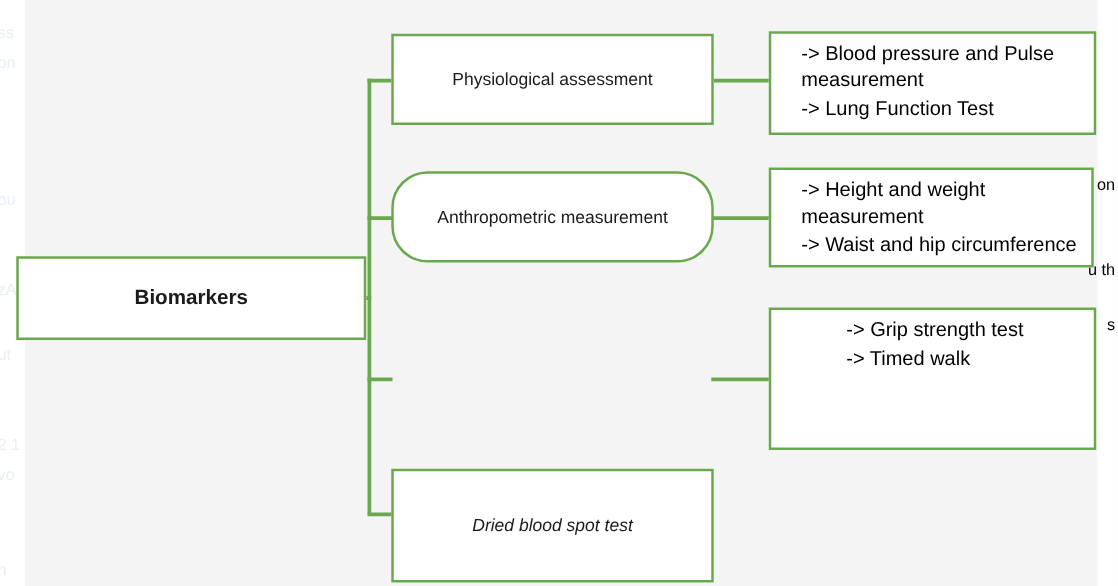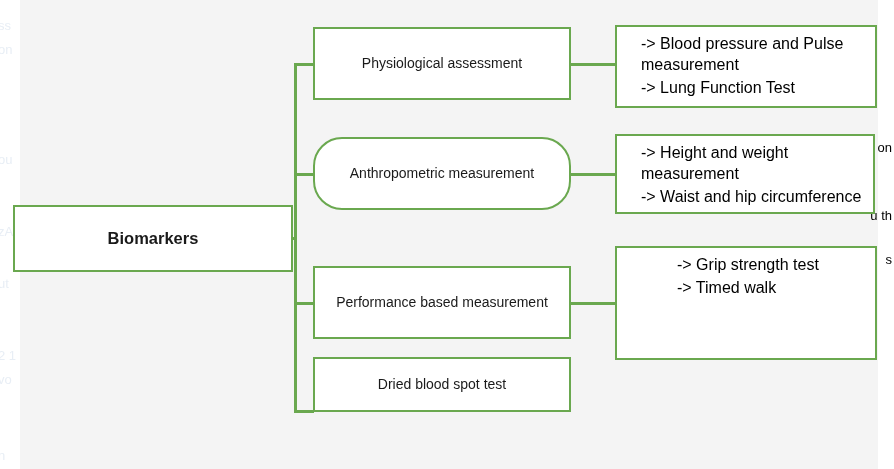--- a/index.html
+++ b/index.html
@@ -126,25 +126,22 @@
   </div>
 
   <div class="box branch-box" style="left:313px; top:27px; width:258px; height:73px;">
     <span class="box-label">Physiological assessment</span>
   </div>
 
   <div class="box branch-box" style="left:313px; top:137px; width:258px; height:73px;border-radius:29px;">
     <span class="box-label">Anthropometric measurement</span>
   </div>
 
-  <div class="box branch-box" style="left:313px; top:266px; width:258px; height:73px;">
-    <span class="box-label">Performance based measurement</span>
-  </div>
 
-  <div class="box branch-box" style="left:313px; top:357px; width:258px; height:55px;">
+  <div class="box branch-box" style="left:313px; top:375px; width:258px; height:91px;font-style:italic;">
     <span class="box-label">Dried blood spot test</span>
   </div>
 
   <div class="box detail-box" style="left:615px; top:25px; width:262px; height:83px;">
     <div class="detail-line">-&gt; Blood pressure and Pulse measurement</div>
     <div class="detail-line">-&gt; Lung Function Test</div>
   </div>
 
   <div class="box detail-box" style="left:615px; top:134px; width:260px; height:80px;">
     <div class="detail-line">-&gt; Height and weight measurement</div>

